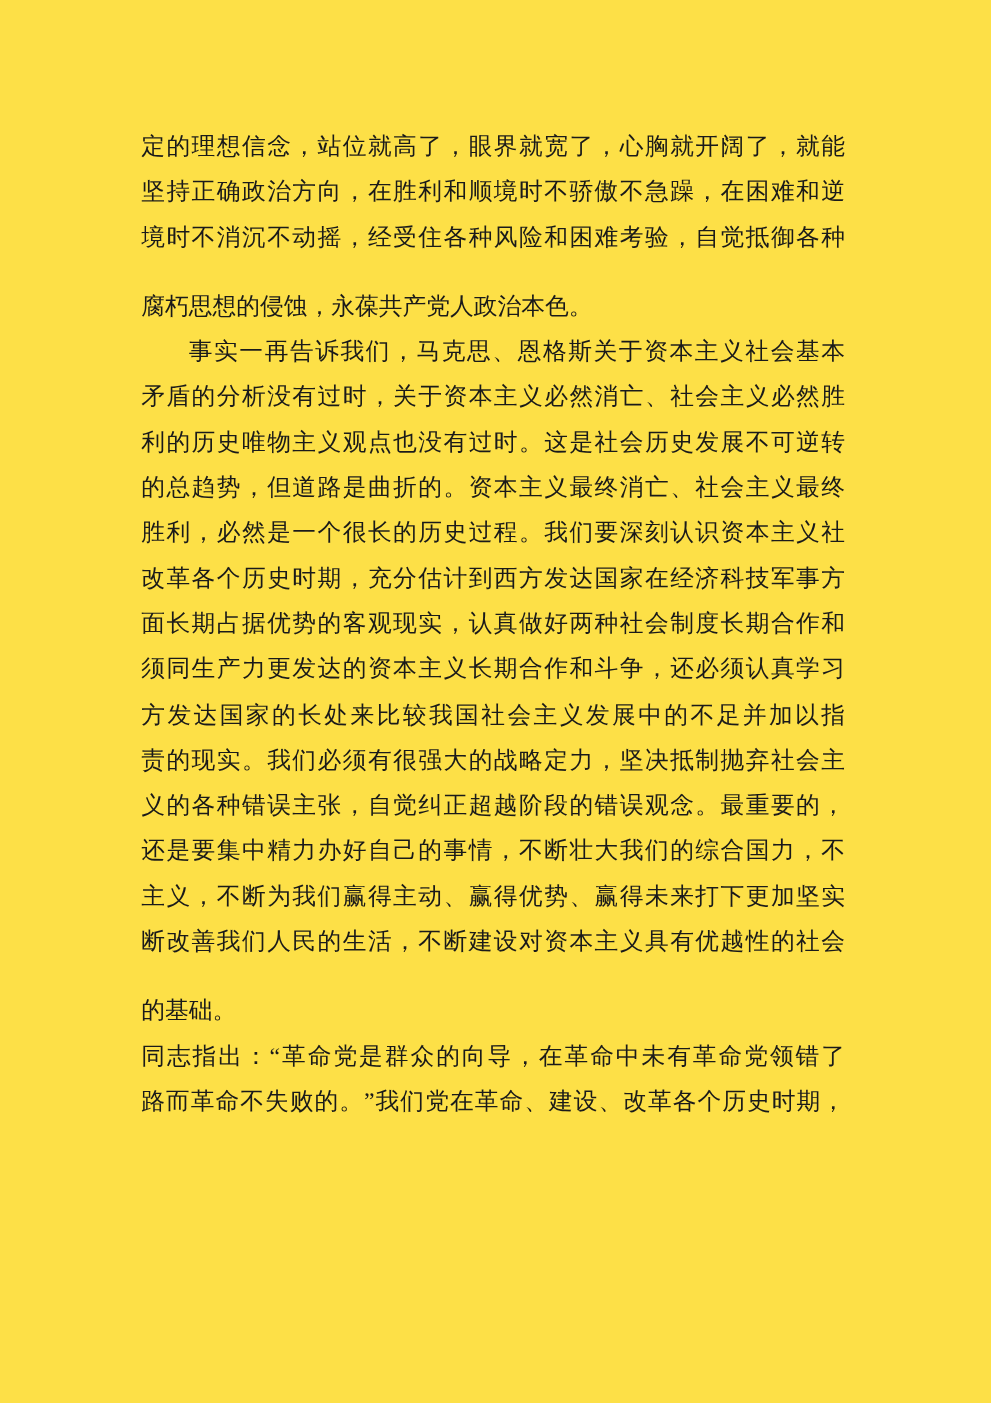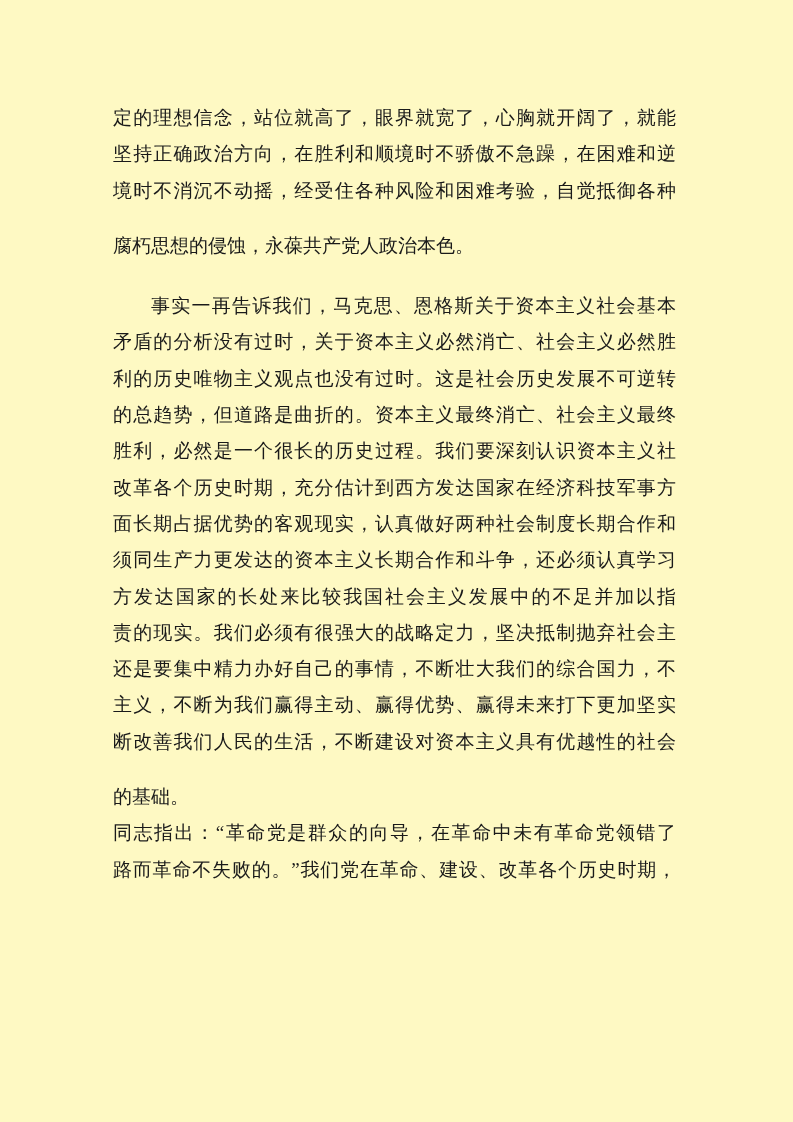--- a/index.html
+++ b/index.html
@@ -32,49 +32,49 @@
     font-size: 19px;
     letter-spacing: 0;
     text-align: justify;
     text-align-last: justify;
     text-justify: inter-character;
     overflow: hidden;
     white-space: normal;
   }
   .text-line.indent {
     text-indent: 2em;
-    margin-top: 24px;
   }
   .text-line.short-last {
     text-align-last: left;
     margin-top: 19px;
   }
 </style>
 </head>
 <body>
 
-<div class="page" style="background: #fef9c3;">
+<div class="page" style="background: #fde047;">
   <div class="text-block" style="color: rgb(26, 26, 26);">
       <div class="paragraph">
         <div class="text-line">定的理想信念，站位就高了，眼界就宽了，心胸就开阔了，就能</div>
         <div class="text-line">坚持正确政治方向，在胜利和顺境时不骄傲不急躁，在困难和逆</div>
         <div class="text-line">境时不消沉不动摇，经受住各种风险和困难考验，自觉抵御各种</div>
         <div class="text-line short-last">腐朽思想的侵蚀，永葆共产党人政治本色。</div>
       </div>
       <div class="paragraph">
         <div class="text-line indent">事实一再告诉我们，马克思、恩格斯关于资本主义社会基本</div>
         <div class="text-line">矛盾的分析没有过时，关于资本主义必然消亡、社会主义必然胜</div>
         <div class="text-line">利的历史唯物主义观点也没有过时。这是社会历史发展不可逆转</div>
         <div class="text-line">的总趋势，但道路是曲折的。资本主义最终消亡、社会主义最终</div>
         <div class="text-line">胜利，必然是一个很长的历史过程。我们要深刻认识资本主义社</div>
         <div class="text-line">改革各个历史时期，充分估计到西方发达国家在经济科技军事方</div>
         <div class="text-line">面长期占据优势的客观现实，认真做好两种社会制度长期合作和</div>
         <div class="text-line">须同生产力更发达的资本主义长期合作和斗争，还必须认真学习</div>
         <div class="text-line">方发达国家的长处来比较我国社会主义发展中的不足并加以指</div>
         <div class="text-line">责的现实。我们必须有很强大的战略定力，坚决抵制抛弃社会主</div>
+        <div class="text-line">义的各种错误主张，自觉纠正超越阶段的错误观念。最重要的，</div>
         <div class="text-line">还是要集中精力办好自己的事情，不断壮大我们的综合国力，不</div>
         <div class="text-line">主义，不断为我们赢得主动、赢得优势、赢得未来打下更加坚实</div>
         <div class="text-line">断改善我们人民的生活，不断建设对资本主义具有优越性的社会</div>
         <div class="text-line short-last">的基础。</div>
       </div>
       <div class="paragraph">
         <div class="text-line">同志指出：“革命党是群众的向导，在革命中未有革命党领错了</div>
         <div class="text-line">路而革命不失败的。”我们党在革命、建设、改革各个历史时期，</div>
       </div>
     </div>

